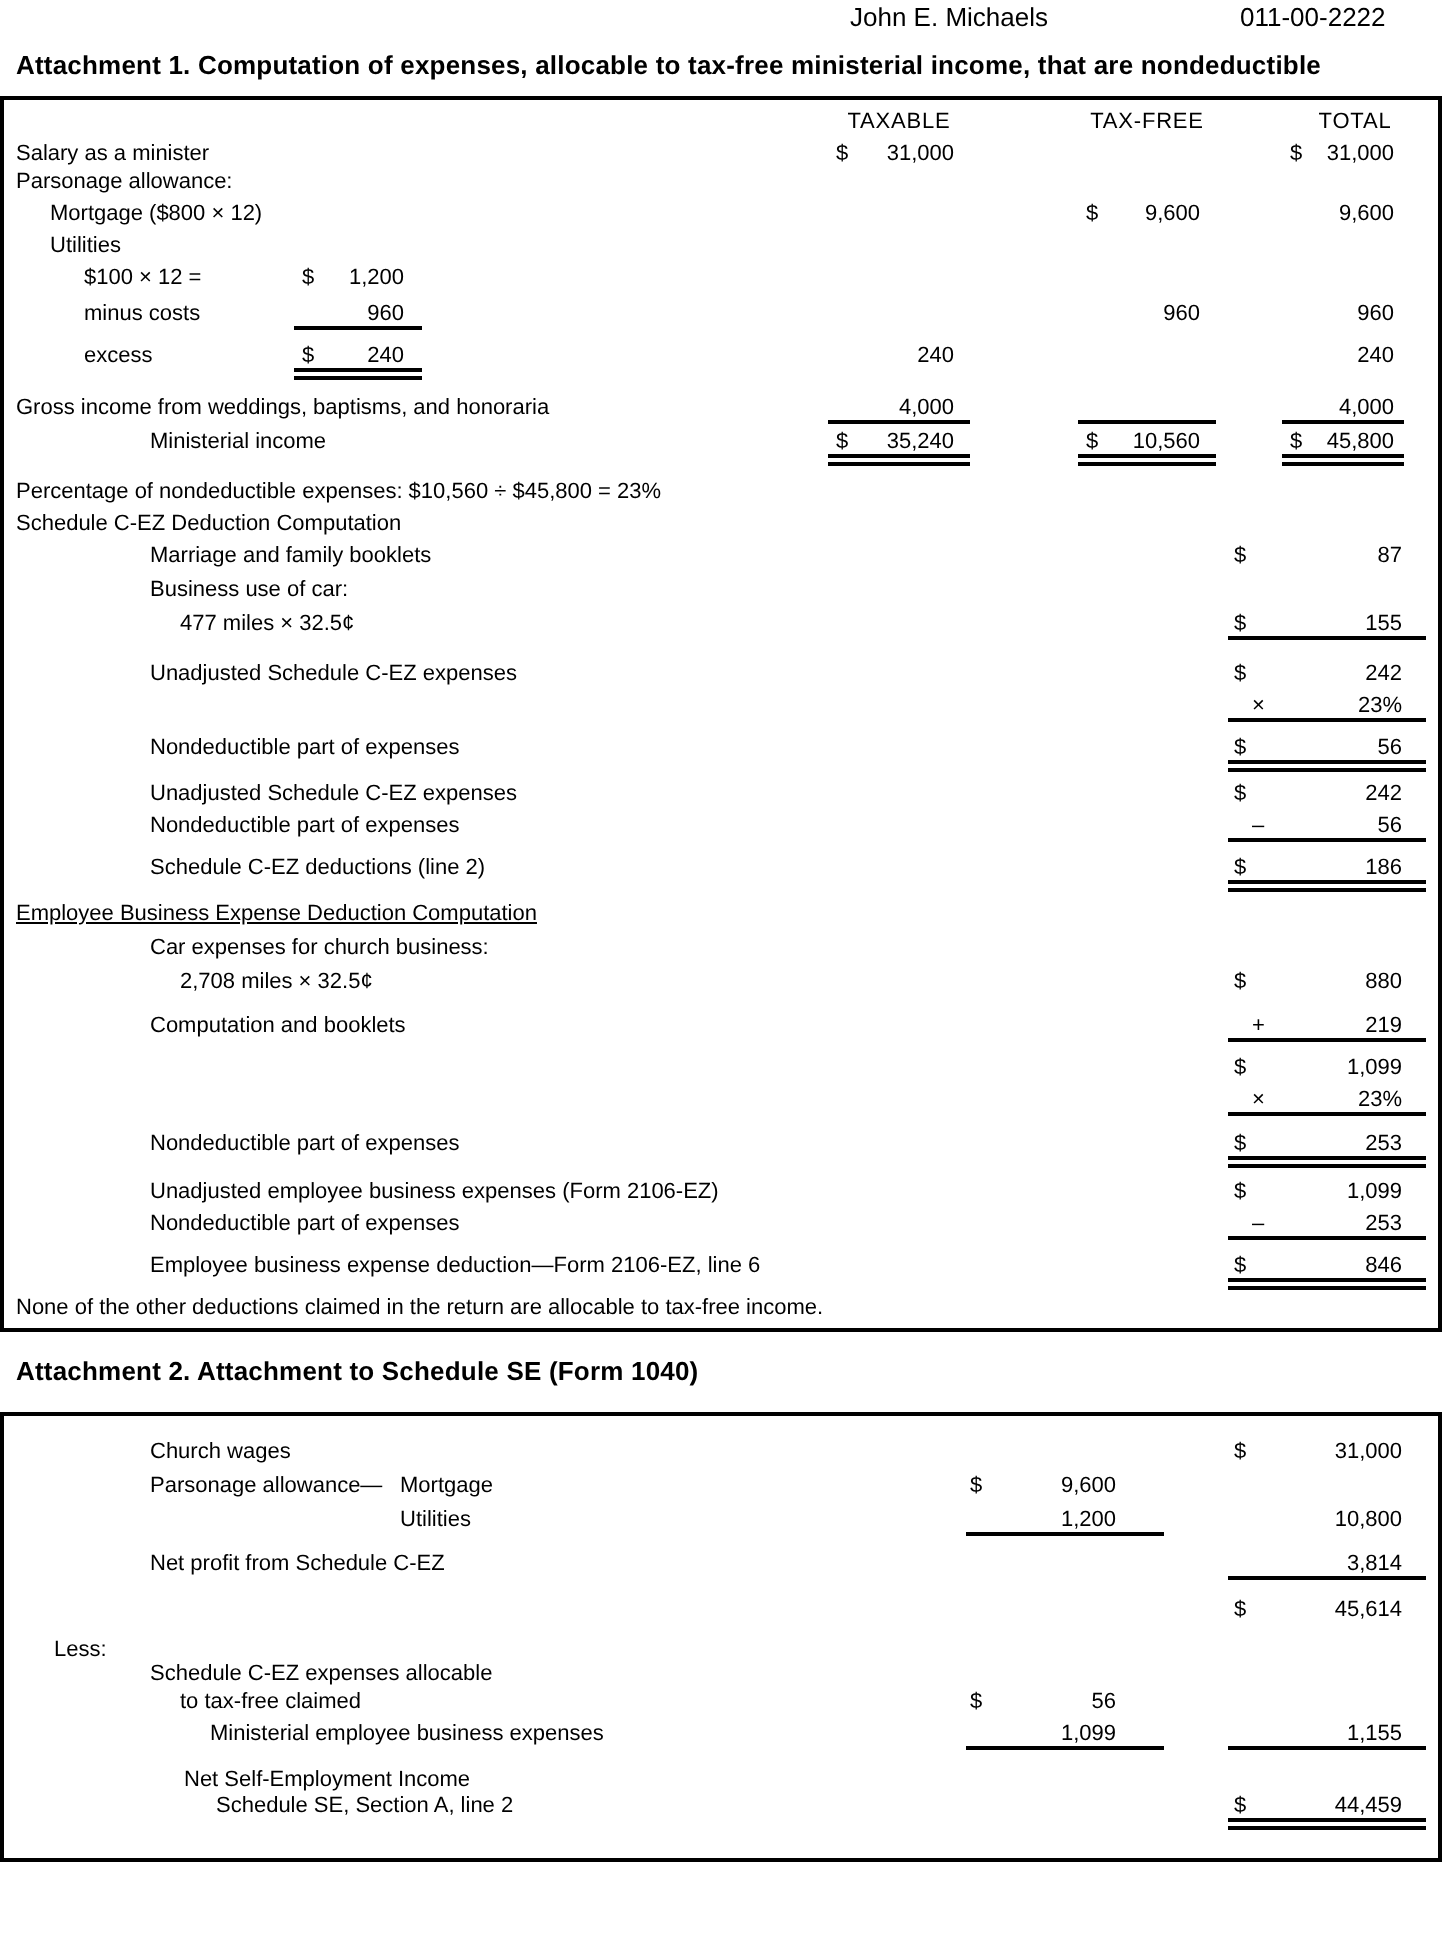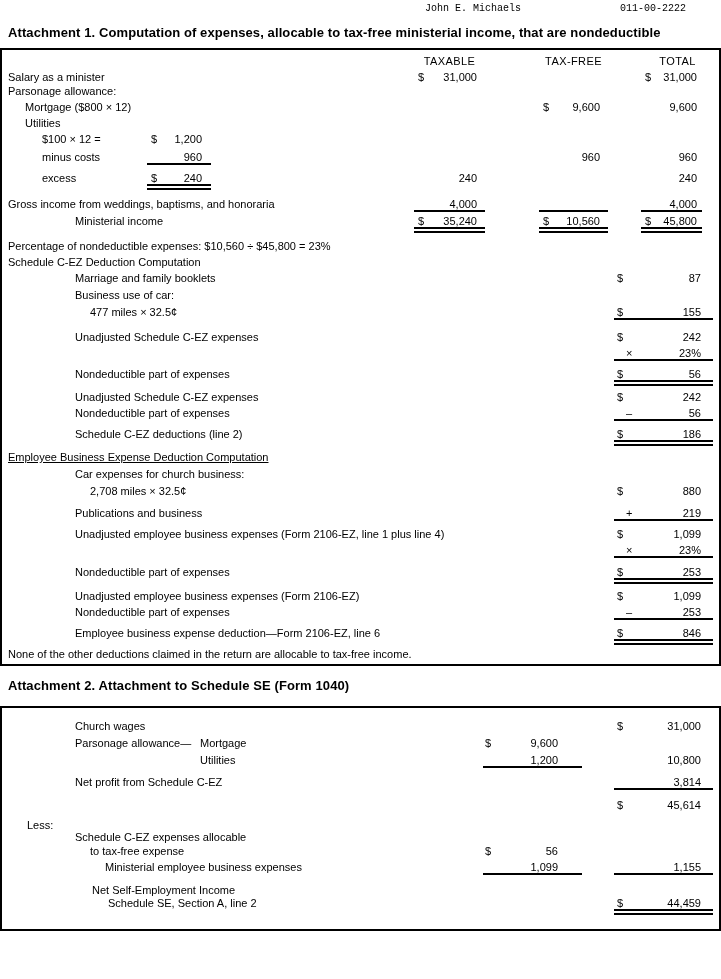--- a/index.html
+++ b/index.html
@@ -1,18 +1,18 @@
 <!DOCTYPE html>
 <html><head>
 <meta charset="utf-8">
 <style>
   html,body{margin:0;padding:0;background:#fff;}
   .page{position:relative;width:721px;height:979px;background:#ffffff;color:#000;
         font-family:"Liberation Sans", sans-serif;overflow:hidden;}
-  .hdr-name,.hdr-id{position:absolute;top:3px;font-size:10px;line-height:12px;white-space:nowrap;font-family:Liberation Mono, monospace;}
+  .hdr-name,.hdr-id{position:absolute;top:3px;font-size:13px;line-height:12px;white-space:nowrap;}
   .hdr-name{left:425px;}
   .hdr-id{left:620px;}
   .doc-title{position:absolute;left:8px;font-size:13px;font-weight:bold;letter-spacing:0.1px;
              line-height:14px;white-space:nowrap;margin:0;}
   #title1{top:26px;}
   #title2{top:679px;}
   .box{position:absolute;left:0;width:717px;border:2px solid #000;}
   #box1{top:48px;height:614px;}
   #box2{top:706px;height:221px;}
   .colhead{position:absolute;top:55px;font-size:11px;line-height:12px;text-align:center;letter-spacing:0.4px;}
@@ -210,28 +210,27 @@
         <span class="lbl" style="left: 75px;">Car expenses for church business:</span>
       </div>
       <div class="trow" style="top: 485px;">
         <span class="lbl" style="left: 90px;">2,708 miles × 32.5¢</span>
         <span class="amt" style="left: 614px; width: 99px; padding-left: 3px; padding-right: 12px;">
           <span class="">$</span>
           <span>880</span>
         </span>
       </div>
       <div class="trow" style="top: 507px;">
-        <span class="lbl" style="left: 75px;">Publications and business</span>
+        <span class="lbl" style="left: 75px;">Computation and booklets</span>
         <span class="amt rule-s" style="left: 614px; width: 99px; padding-left: 3px; padding-right: 12px;">
           <span class="op">+</span>
           <span>219</span>
         </span>
       </div>
       <div class="trow" style="top: 528px;">
-        <span class="lbl" style="left: 75px;">Unadjusted employee business expenses (Form 2106-EZ, line 1 plus line 4)</span>
         <span class="amt" style="left: 614px; width: 99px; padding-left: 3px; padding-right: 12px;">
           <span class="">$</span>
           <span>1,099</span>
         </span>
       </div>
       <div class="trow" style="top: 544px;">
         <span class="amt rule-s" style="left: 614px; width: 99px; padding-left: 3px; padding-right: 12px;">
           <span class="op">×</span>
           <span>23%</span>
         </span>
@@ -311,21 +310,21 @@
           <span>45,614</span>
         </span>
       </div>
       <div class="trow" style="top: 819px;">
         <span class="lbl" style="left: 27px;">Less:</span>
       </div>
       <div class="trow" style="top: 831px;">
         <span class="lbl" style="left: 75px;">Schedule C-EZ expenses allocable</span>
       </div>
       <div class="trow" style="top: 845px;">
-        <span class="lbl" style="left: 90px;">to tax-free expense</span>
+        <span class="lbl" style="left: 90px;">to tax-free claimed</span>
         <span class="amt" style="left: 483px; width: 99px; padding-left: 2px; padding-right: 24px;">
           <span class="">$</span>
           <span>56</span>
         </span>
       </div>
       <div class="trow" style="top: 861px;">
         <span class="lbl" style="left: 75px; padding-left: 30px;">Ministerial employee business expenses</span>
         <span class="amt rule-s" style="left: 483px; width: 99px; padding-left: 2px; padding-right: 24px;">
           <span class=""></span>
           <span>1,099</span>

